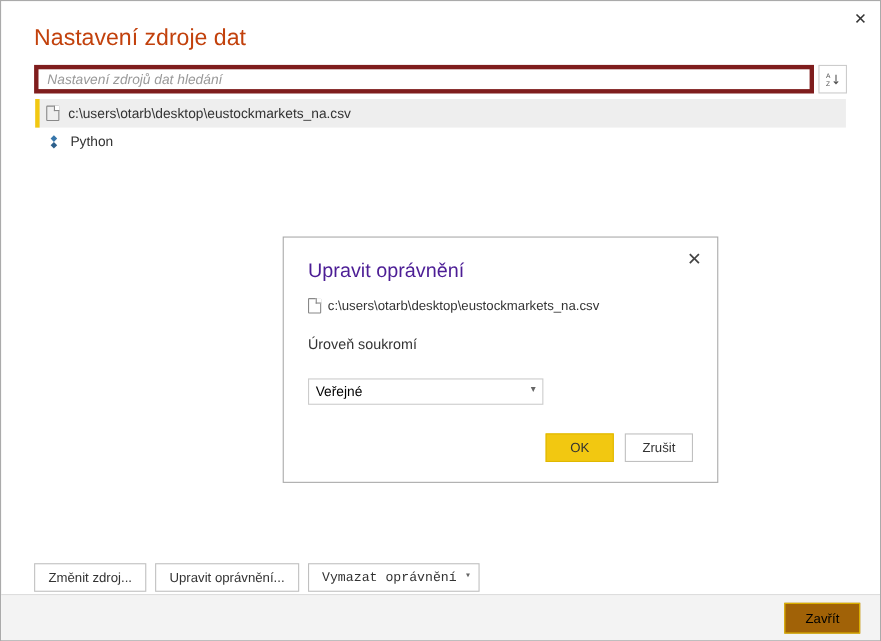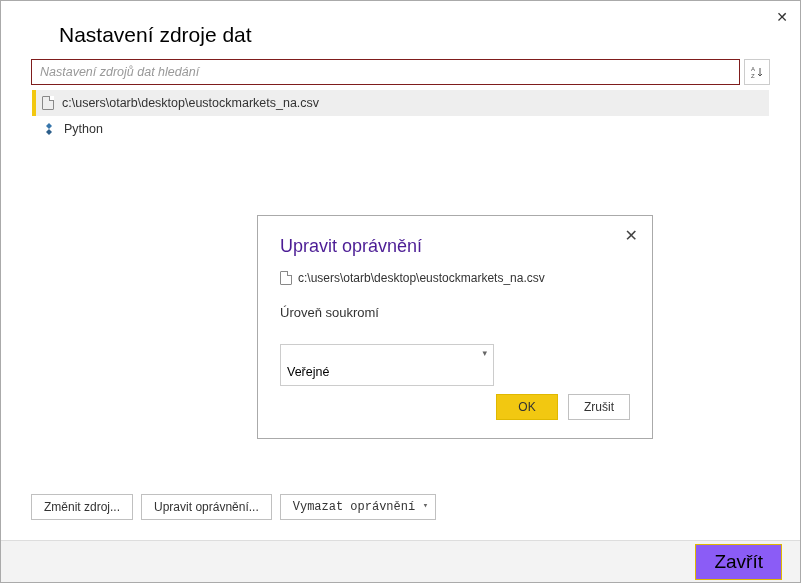--- a/index.html
+++ b/index.html
@@ -1,45 +1,45 @@
 <!DOCTYPE html>
 <html><head>
 <meta charset="utf-8">
 <style>
   * { box-sizing: border-box; margin: 0; padding: 0; font-family: "Segoe UI", Arial, sans-serif; }
   body { background: #fff; width: 801px; height: 583px; position: relative; border: 1px solid #aaa; }
   .titlebar-close { position: absolute; top: 8px; right: 12px; font-size: 14px; color: #333; cursor: pointer; }
   .content { padding: 22px 30px 0 30px; }
-  h1 { font-size: 21px; font-weight: 400; color: #000000; margin-bottom: 12px; margin-left: 28px; }
+  h1 { font-size: 21px; font-weight: 400; color: #c2410c; margin-bottom: 12px; }
   .subtitle { font-size: 12.5px; color: #333; margin-bottom: 18px; }
   .radio-row { display: flex; gap: 48px; align-items: center; margin-bottom: 14px; }
   .radio-item { display: flex; align-items: center; gap: 6px; font-size: 12.5px; color: #333; }
   .radio-item input { accent-color: #f2c811; width: 13px; height: 13px; }
   .search-row { display: flex; gap: 4px; margin-bottom: 4px; }
-  .search-input { flex: 1; border: 1px solid #7f1d1d; padding: 4px 8px; font-size: 12.5px; font-style: italic; color: #999; height: 26px; }
+  .search-input { flex: 1; border: 4px solid #7f1d1d; padding: 4px 8px; font-size: 12.5px; font-style: italic; color: #999; height: 26px; }
   .search-input::placeholder { color: #999; font-style: italic; }
   .sort-btn { width: 26px; height: 26px; border: 1px solid #ccc; background: #fff; display: flex; align-items: center; justify-content: center; font-size: 11px; color: #555; cursor: pointer; }
   .list { border: 1px solid transparent; }
   .list-item { display: flex; align-items: center; gap: 8px; padding: 6px 10px; font-size: 12.5px; color: #333; }
   .list-item.selected { background: #eee; border-left: 4px solid #f2c811; padding-left: 6px; }
   .file-icon { width: 12px; height: 14px; border: 1px solid #888; border-radius: 1px; position: relative; display: inline-block; }
   .file-icon::after { content: ""; position: absolute; top: -1px; right: -1px; width: 4px; height: 4px; background: #fff; border-left: 1px solid #888; border-bottom: 1px solid #888; }
-  .buttons-row { position: absolute; bottom: 62px; left: 30px; display: flex; gap: 8px; }
+  .buttons-row { position: absolute; bottom: 44px; left: 30px; display: flex; gap: 8px; }
   .btn { border: 1px solid #c0c0c0; background: #fff; padding: 5px 12px; font-size: 12px; color: #333; cursor: pointer; }
   .btn-drop { padding-right: 20px; position: relative; font-family: Liberation Mono, monospace; }
   .btn-drop::after { content: "▾"; position: absolute; right: 7px; top: 5px; font-size: 9px; color: #666; }
   .footer { position: absolute; bottom: 0; left: 0; right: 0; background: #f3f3f3; height: 42px; display: flex; align-items: center; justify-content: flex-end; padding-right: 18px; border-top: 1px solid #ddd; }
-  .btn-primary { background: #8b5cf6; border: 1px solid #e0b800; padding: 6px 18px; font-size: 19px; cursor: pointer; }
+  .btn-primary { background: #a16207; border: 1px solid #e0b800; padding: 6px 18px; font-size: 12px; cursor: pointer; }
   
   .modal { position: absolute; top: 214px; left: 256px; width: 396px; height: 224px; background: #fff; border: 1px solid #aaa; padding: 20px 22px; }
   .modal-close { position: absolute; top: 10px; right: 14px; font-size: 16px; color: #444; cursor: pointer; }
   .modal h2 { font-size: 18px; font-weight: 400; color: #4c1d95; margin-bottom: 14px; }
   .modal-path { display: flex; align-items: center; gap: 6px; font-size: 12px; color: #333; margin-bottom: 20px; }
   .modal-label { font-size: 13px; color: #333; margin-bottom: 24px; display: block; }
-  .modal-select { width: 214px; height: 24px; border: 1px solid #ccc; background: #fff; padding: 20px 6px; font-size: 12.5px; position: relative; text-align: left; }
+  .modal-select { width: 214px; height: 24px; border: 1px solid #ccc; background: #fff; padding: 2px 6px; font-size: 12.5px; position: relative; text-align: left; }
   .modal-select::after { content: "▾"; position: absolute; right: 6px; top: 3px; font-size: 9px; color: #666; }
   .modal-btns { position: absolute; bottom: 18px; right: 22px; display: flex; gap: 10px; }
   .modal-btns .btn { width: 62px; text-align: center; }
   .modal-btns .btn-ok { background: #f2c811; border-color: #e0b800; }
 </style>
 </head>
 <body>
 
 <span class="titlebar-close">✕</span>
 

